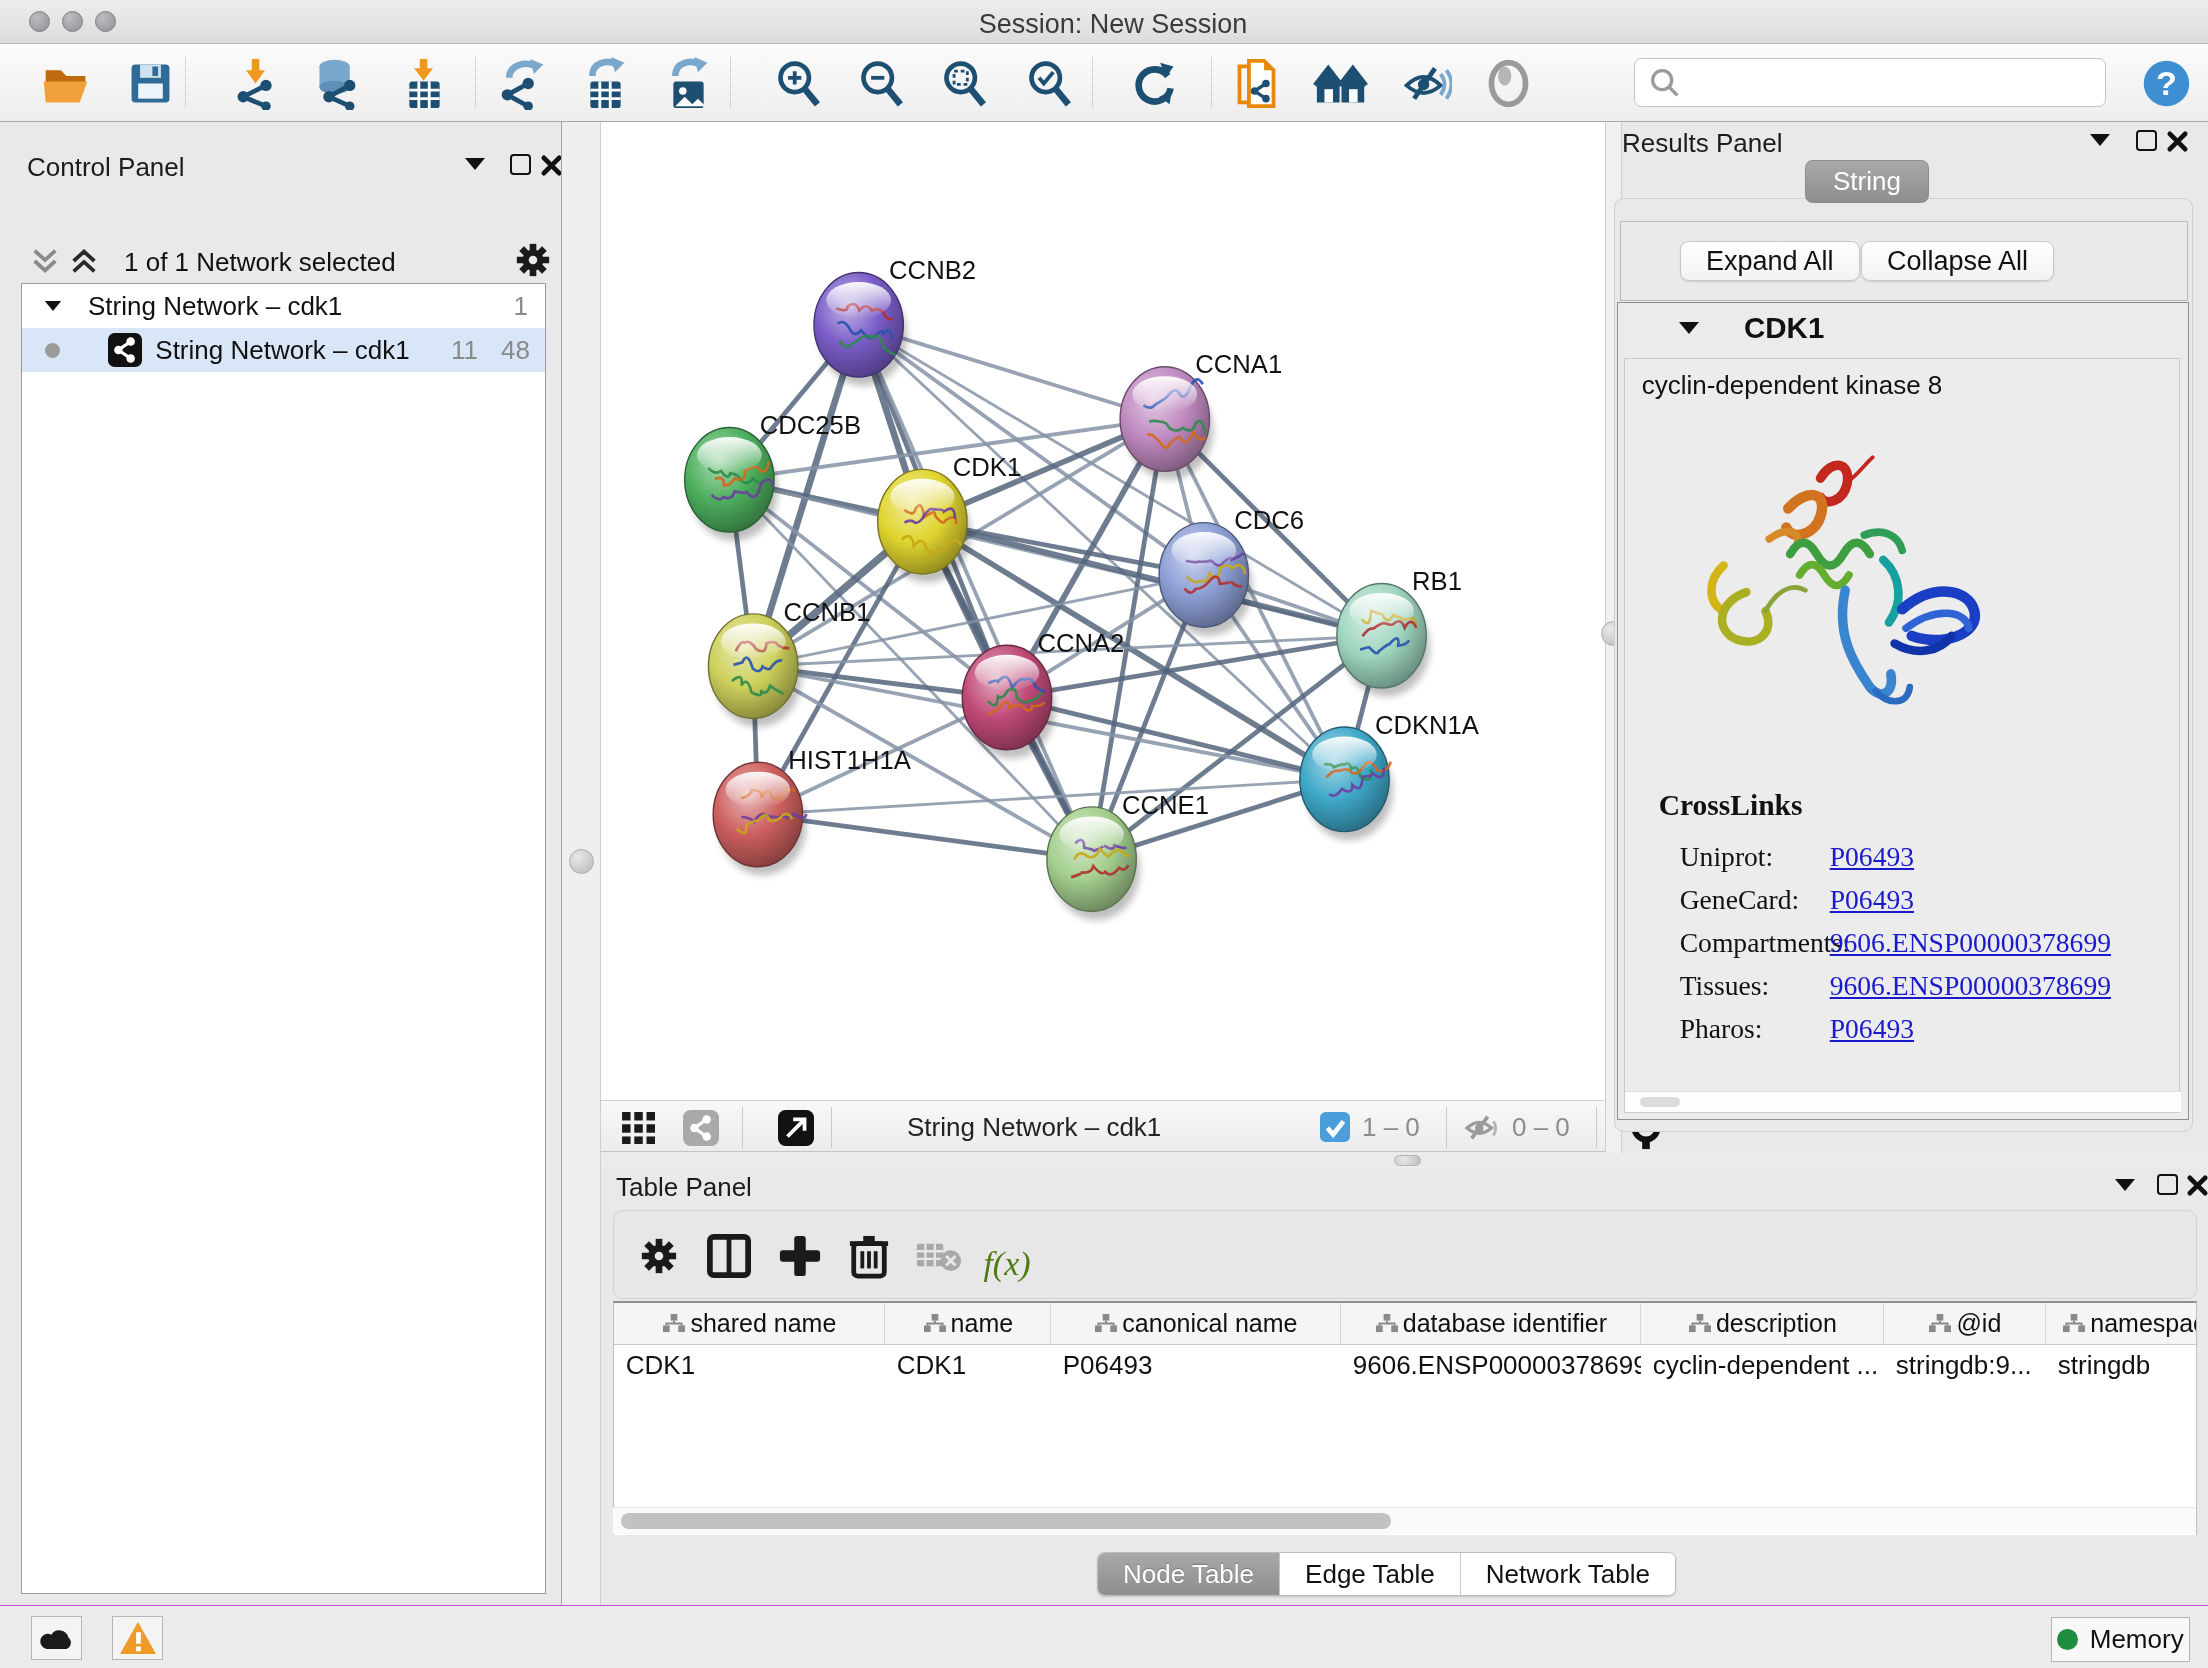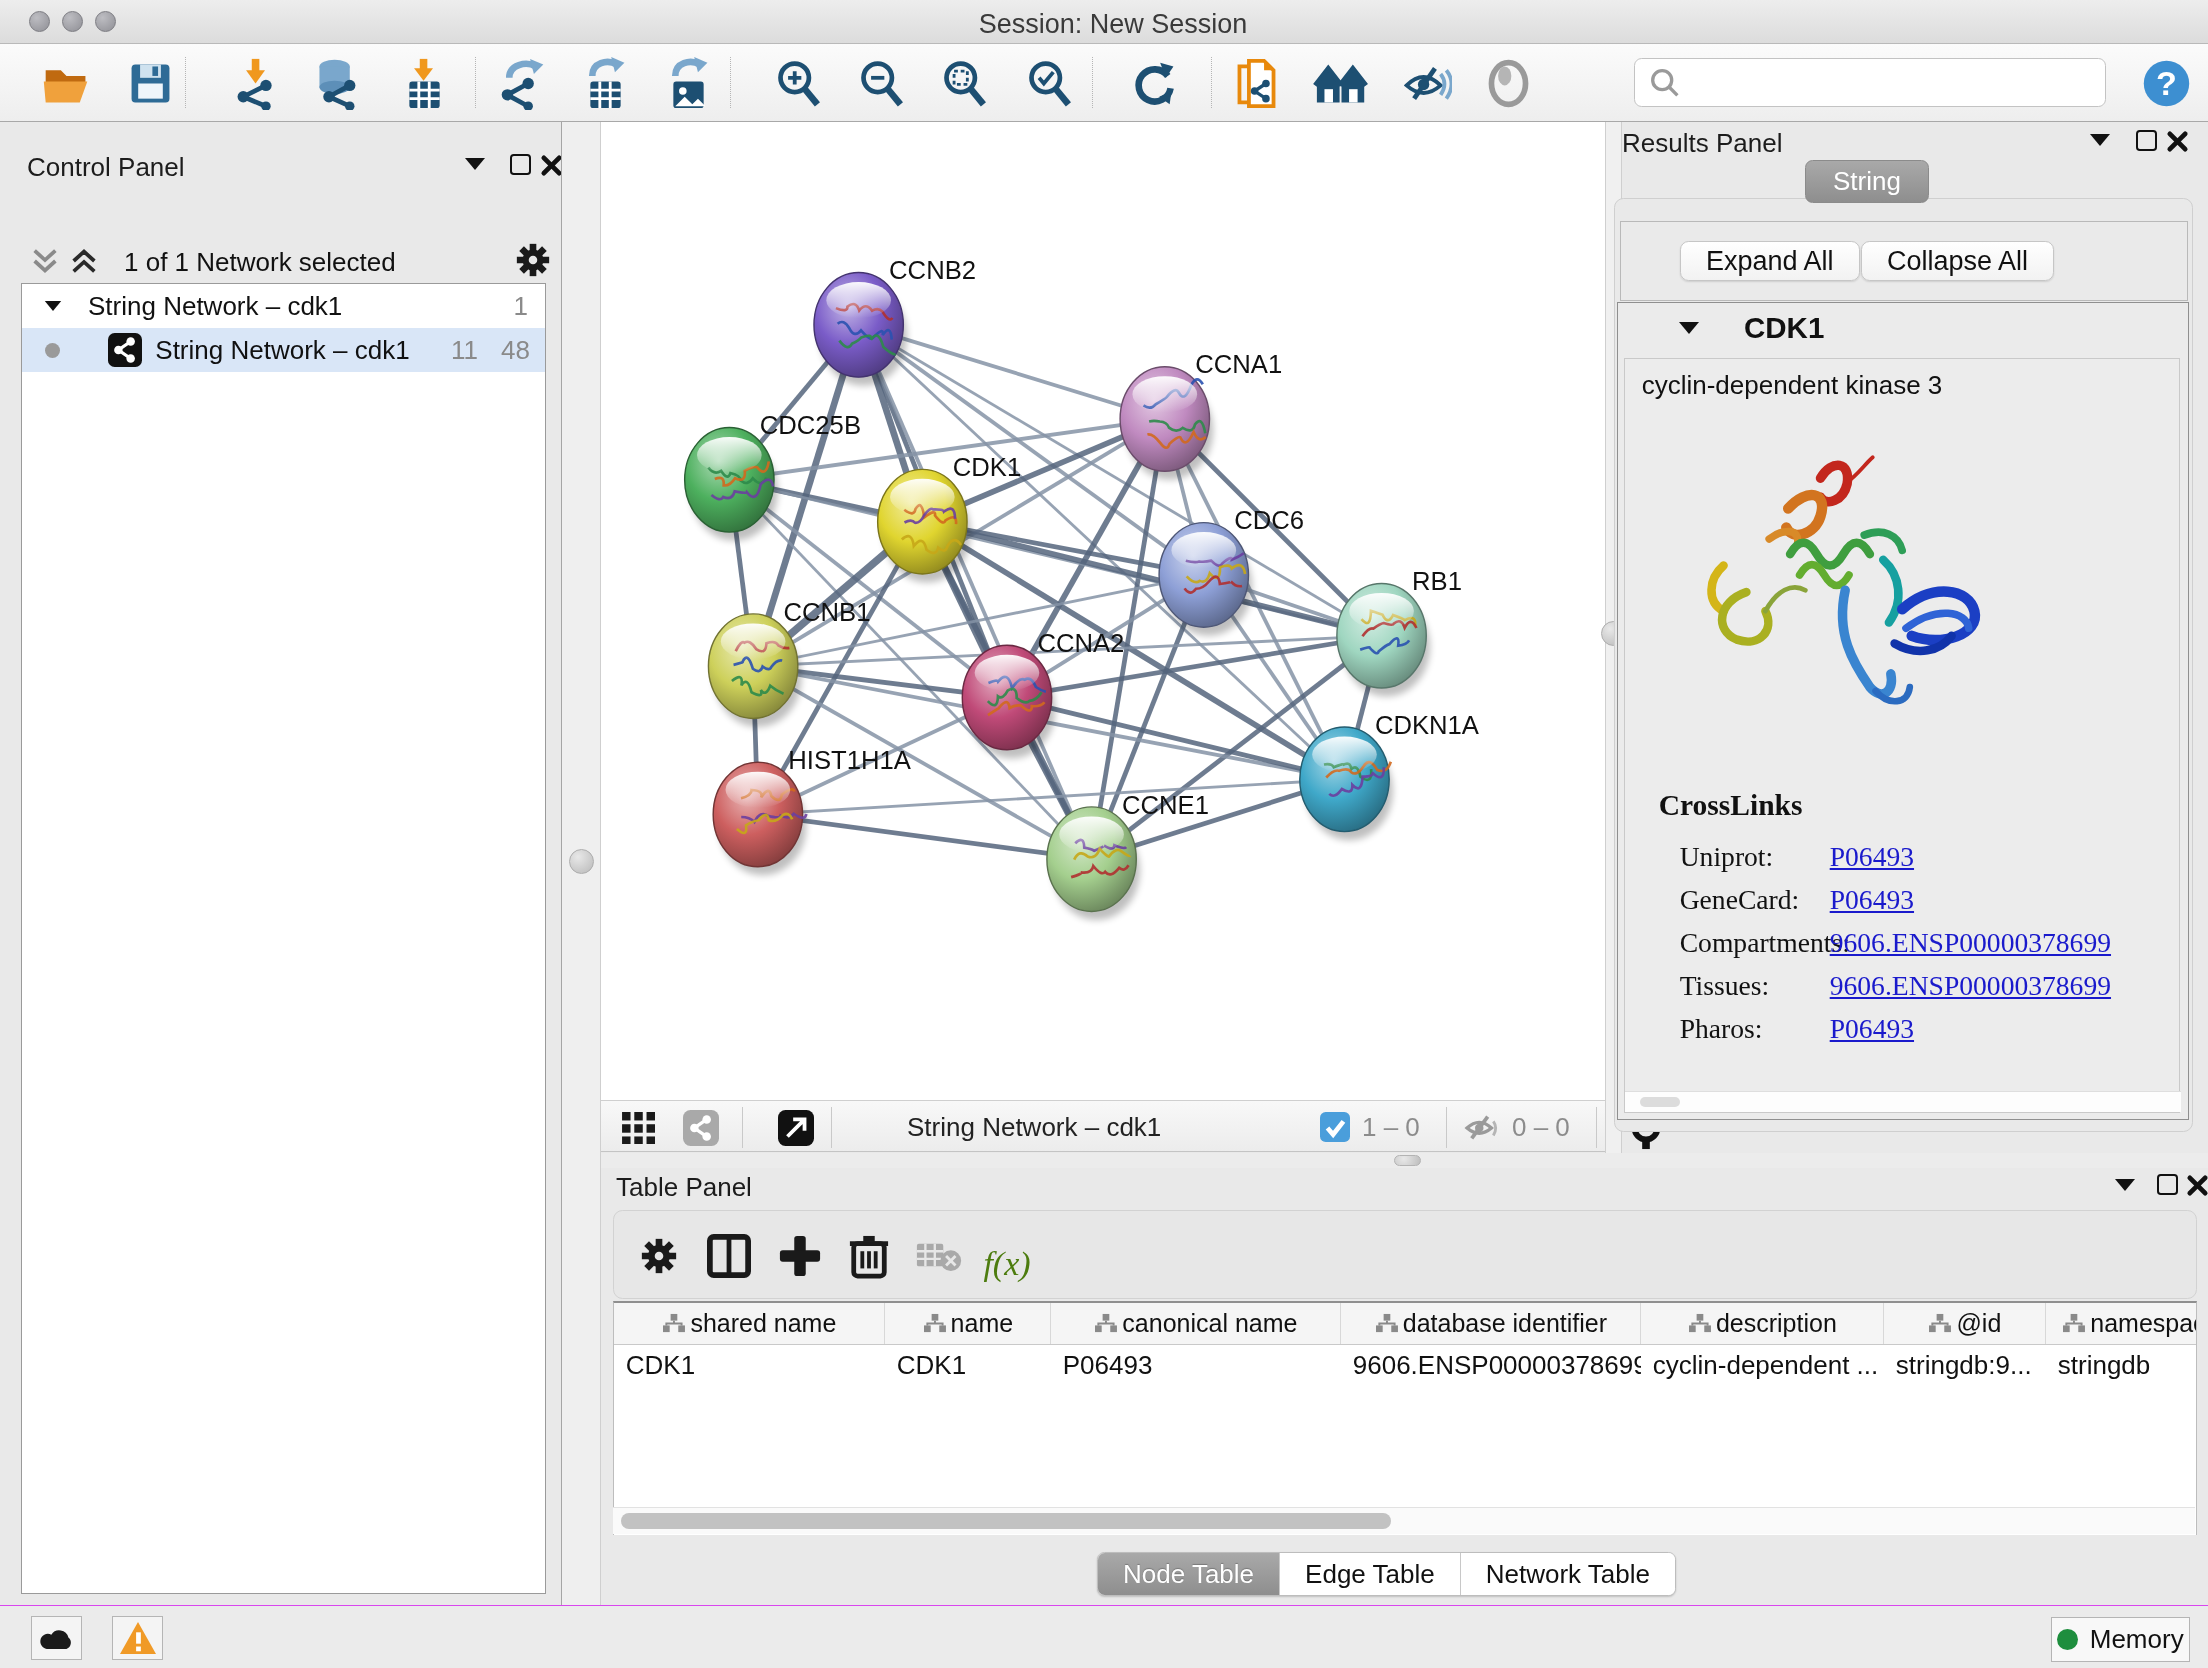--- a/index.html
+++ b/index.html
@@ -610,21 +610,21 @@
 <div id="rp-card" class="abs"></div>
 <div class="abs" style="left:1805px; top:160px; padding:4.8px 27px; font-size:26px; color:#fff; background:linear-gradient(#a9a9a9,#8e8e8e); border:1px solid #8b8b8b; border-radius:7.6px;">String</div>
 <div id="rp-tools" class="abs">
   <div class="rp-btn abs" style="left:59px; top:19px">Expand All</div>
   <div class="rp-btn abs" style="left:240px; top:19px">Collapse All</div>
 </div>
 <div id="cdk1-card" class="abs">
   <div class="tri-down abs" style="left:61px; top:19px"></div>
   <div class="abs" style="left:126px; top:7.6px; font-size:29.5px; font-weight:bold; color:#111">CDK1</div>
   <div id="cdk1-inner" class="abs">
-    <div class="abs" style="left:17px; top:11.4px; font-size:26px; color:#111">cyclin-dependent kinase 3</div>
+    <div class="abs" style="left:17px; top:11.4px; font-size:26px; color:#111">cyclin-dependent kinase 8</div>
     <svg class="abs" style="left:53px; top:84px" width="323" height="304" viewBox="0 0 340 310">
       <g fill="none" stroke-linecap="round">
         <path d="M150 32 C162 12 182 14 178 38 C174 56 156 62 150 52" stroke="#c3271d" stroke-width="10"></path>
         <path d="M176 38 C190 28 196 18 205 10" stroke="#c3271d" stroke-width="4"></path>
         <path d="M116 64 C136 42 158 46 150 72 C144 92 120 98 114 84" stroke="#d2741f" stroke-width="11"></path>
         <path d="M96 96 C112 84 128 86 126 100" stroke="#d88a28" stroke-width="8"></path>
         <path d="M48 124 C32 138 30 162 48 172" stroke="#d4b518" stroke-width="9"></path>
         <path d="M72 152 C42 162 38 192 62 202 C86 210 102 192 92 172" stroke="#aab021" stroke-width="9"></path>
         <path d="M92 172 C104 150 120 142 134 150" stroke="#8aa43a" stroke-width="5"></path>
         <path d="M118 112 q14 -24 28 0 q14 24 28 0 q14 -24 28 0" stroke="#3f9e3f" stroke-width="9"></path>

